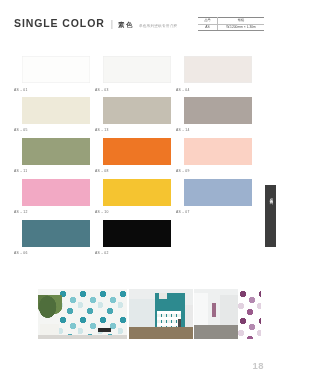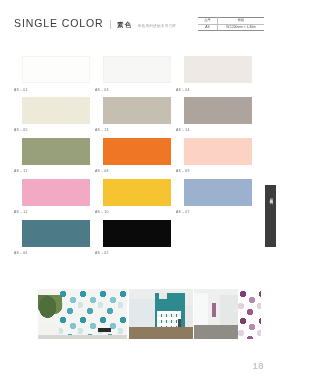--- a/index.html
+++ b/index.html
@@ -7,21 +7,21 @@
     width:276px;height:380px;
     background:#ffffff;
     font-family:"Liberation Sans","DejaVu Sans",sans-serif;
     overflow:hidden;position:relative;
   }
   .page{position:relative;width:276px;height:380px;background:#fff;}
 
   
   .header{position:absolute;left:14px;top:18px;display:flex;align-items:baseline;}
   .title{
-    font-size:10.5px;font-weight:normal;letter-spacing:0.9px;
+    font-size:10.5px;font-weight:bold;letter-spacing:0.9px;
     color:#3a3a3a;line-height:1;
   }
   .title-sep{
     display:inline-block;margin:0 5px 0 6px;color:#b5b5b5;font-size:9px;line-height:1;
   }
   .title-cn{
     font-size:6.5px;font-weight:bold;color:#4a4a4a;letter-spacing:1.4px;line-height:1;
   }
   .title-sub{
     font-size:3.6px;color:#9b9b9b;letter-spacing:0.25px;line-height:1;margin-left:5px;

